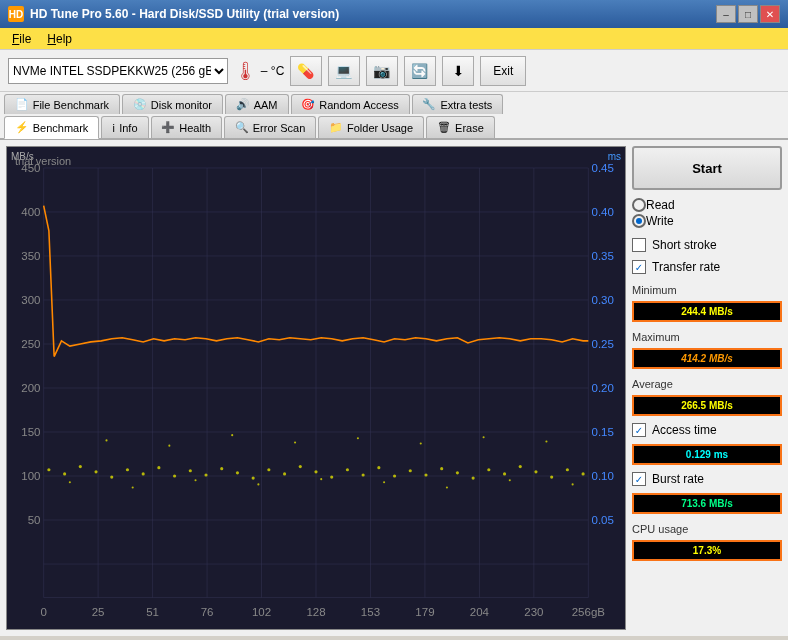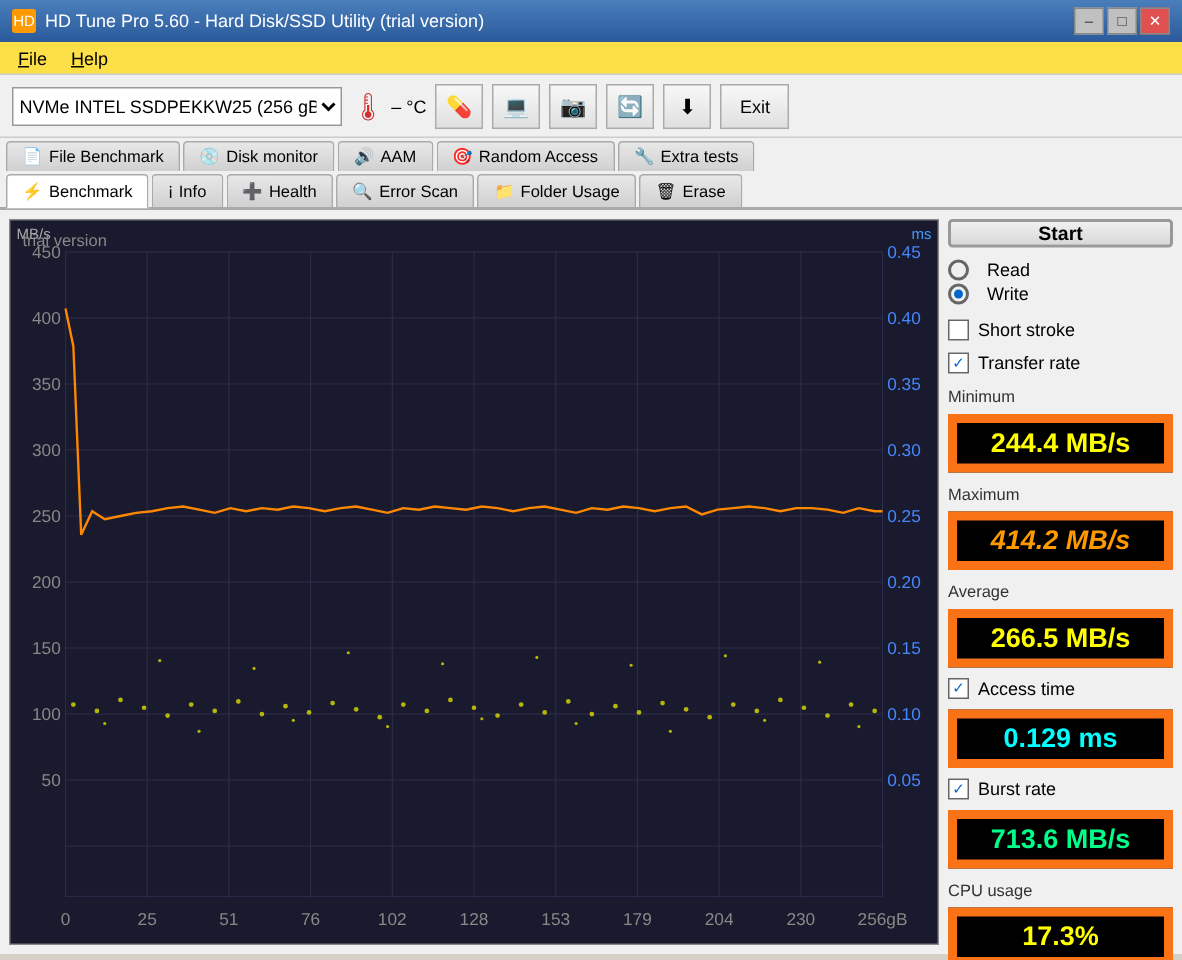--- a/index.html
+++ b/index.html
@@ -8,21 +8,21 @@
     
     .title-bar {
       background: linear-gradient(to bottom, #4a7ebb, #2a5a9b);
       color: white;
       height: 28px;
       display: flex;
       align-items: center;
       padding: 0 8px;
       justify-content: space-between;
     }
-    .title-bar-left { display: flex; align-items: center; gap: 6px; font-size: 12px; font-weight: normal; }
+    .title-bar-left { display: flex; align-items: center; gap: 6px; font-size: 12px; font-weight: bold; }
     .title-bar-icon { width: 16px; height: 16px; background: #ff9900; border-radius: 2px; display: flex; align-items: center; justify-content: center; font-size: 10px; color: white; }
     .title-bar-buttons { display: flex; gap: 2px; }
     .title-btn { width: 20px; height: 18px; background: #c0c0c0; border: 1px solid #888; font-size: 10px; cursor: pointer; display: flex; align-items: center; justify-content: center; color: #333; }
     .title-btn.close { background: #e05050; color: white; }
 
     
     .menu-bar {
       background: #fde047;
       height: 22px;
       display: flex;
@@ -160,21 +160,21 @@
       width: 100%;
       height: 44px;
       background: linear-gradient(to bottom, #f0f0f0, #d8d8d8);
       border: 2px solid #999;
       border-radius: 3px;
       cursor: pointer;
       font-size: 13px;
       font-weight: bold;
     }
     .radio-group { display: flex; flex-direction: column; gap: 2px; margin: 4px 0; }
-    .radio-item { display: flex; align-items: center; gap: 12px; font-size: 12px; }
+    .radio-item { display: flex; align-items: center; gap: 0; font-size: 12px; }
     .radio-circle {
       width: 14px; height: 14px;
       border: 2px solid #666;
       border-radius: 50%;
       display: flex; align-items: center; justify-content: center;
     }
     .radio-circle.selected::after {
       content: '';
       width: 6px; height: 6px;
       background: #0066cc;
@@ -204,25 +204,25 @@
       border: 1px solid #999;
       display: flex; align-items: center; justify-content: center;
       font-size: 8px;
       cursor: pointer;
     }
 
     .stat-label { font-size: 11px; color: #333; margin-top: 4px; }
     .stat-value {
       background: black;
       color: #ffff00;
-      font-size: 18px;
+      font-size: 10px;
       font-weight: bold;
       text-align: center;
       padding: 3px 6px;
-      border: 6px solid #f97316;
+      border: 2px solid #f97316;
       margin: 1px 0;
     }
     .stat-value.orange { color: #ff9900; font-style: italic; }
     .stat-value.cyan { color: #00ffff; }
     .stat-value.green { color: #00ff88; }
   </style>
 </head>
 <body>
 
 <div class="title-bar">

